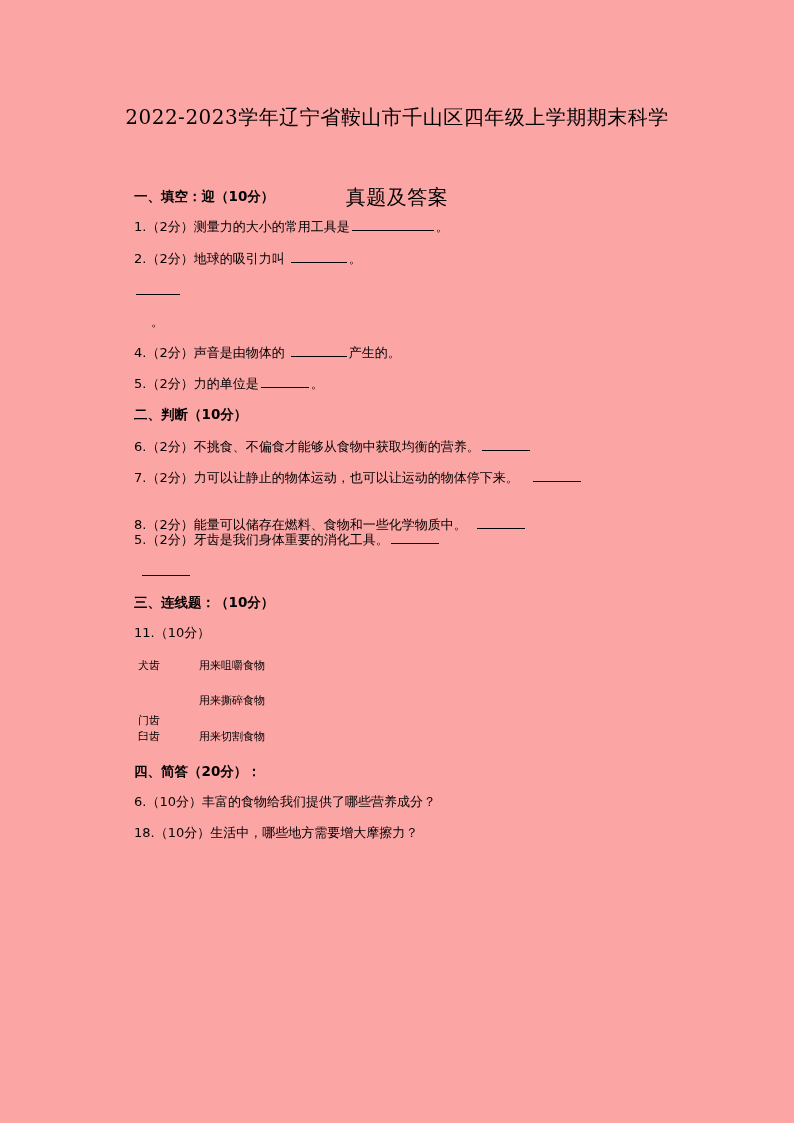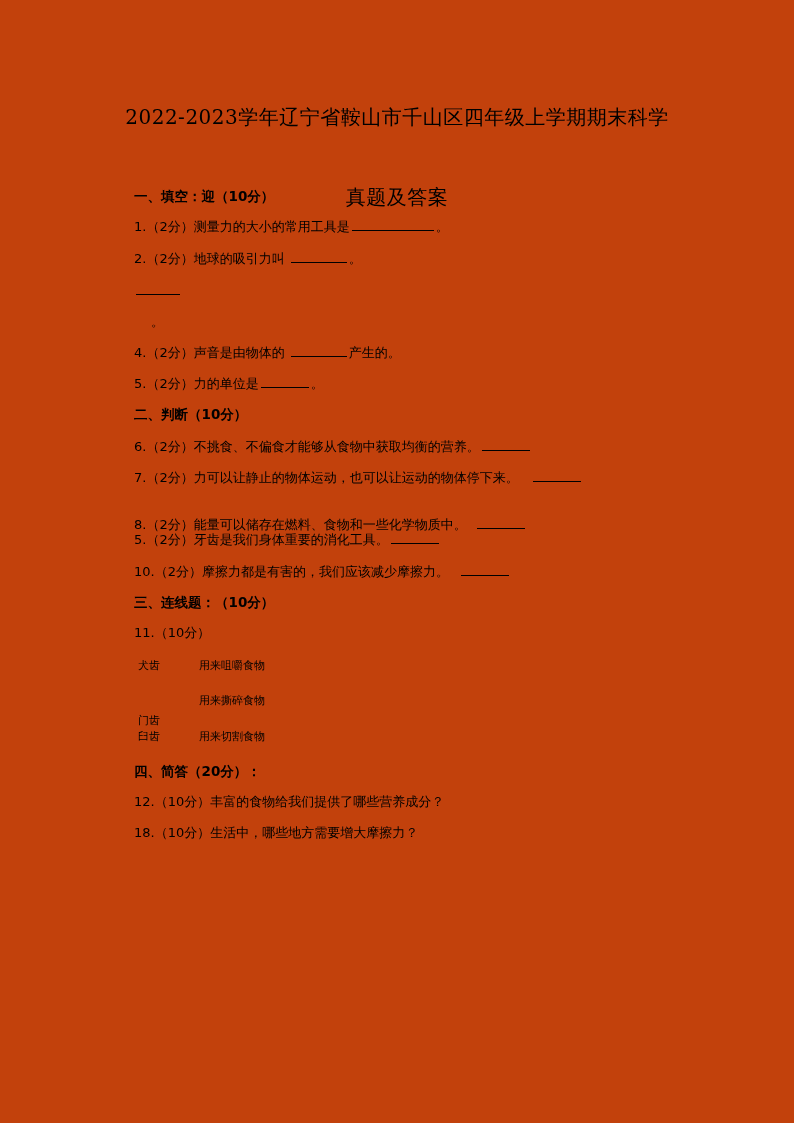--- a/index.html
+++ b/index.html
@@ -1,18 +1,18 @@
 <!DOCTYPE html>
 <html><head>
   <meta charset="utf-8">
   <style>
     html, body { margin: 0; padding: 0; background: #ffffff; }
     body { width: 794px; height: 1123px; position: relative; overflow: hidden;
       font-family: "DejaVu Sans", "Liberation Sans", sans-serif; color: #000; }
-    .page { position: absolute; left: 0; top: 0; width: 794px; height: 1123px; background: #c2410c; }
+    .page { position: absolute; left: 0; top: 0; width: 794px; height: 1123px; background: #fca5a5; }
     .title { position: absolute; left: 0; width: 794px; text-align: center;
       font-family: "DejaVu Serif", "Liberation Serif", serif; font-size: 20px; font-weight: normal; letter-spacing: 0.5px; }
     .t1 { top: 104px; }
     .t2 { top: 146px; margin-top: 38px; }
     .line { position: absolute; left: 119px; font-size: 13px; line-height: 18px; white-space: nowrap; margin-left: 15px; }
     .sec { font-weight: bold; font-size: 13.5px; }
     .blank { display: inline-block; border-bottom: 1px solid #000; height: 13px; vertical-align: baseline; margin: 0 2px; }
     .match { position: absolute; font-size: 11px; line-height: 18px; }
   </style>
 </head>
@@ -57,31 +57,31 @@
 
   <div class="line" style="top:515px">
     <span>8.（2分）能量可以储存在燃料、食物和一些化学物质中。 </span><span class="blank" style="width:48px; margin-left:6px"></span>
   </div>
 
   <div class="line" style="top:530px">
     <span>5.（2分）牙齿是我们身体重要的消化工具。</span><span class="blank" style="width:48px"></span>
   </div>
 
   <div class="line" style="top:562px">
-    <span>10.（2分）摩擦力都是有害的，我们应该减少摩擦力。 </span><span class="blank" style="width:48px; margin-left:8px"></span>
+    <span class="blank" style="width:48px; margin-left:8px"></span>
   </div>
 
   <div class="line sec" style="top:593px">三、连线题：（10分）</div>
 
   <div class="line" style="top:624px">11.（10分）</div>
 
   <div class="match" style="top:657px; left:138px">犬齿</div>
   <div class="match" style="top:657px; left:199px">用来咀嚼食物</div>
   <div class="match" style="top:712px; left:138px">门齿</div>
   <div class="match" style="top:692px; left:199px">用来撕碎食物</div>
   <div class="match" style="top:728px; left:138px">臼齿</div>
   <div class="match" style="top:728px; left:199px">用来切割食物</div>
 
   <div class="line sec" style="top:762px">四、简答（20分）：</div>
 
-  <div class="line" style="top:793px">12.（10分）丰富的食物给我们提供了哪些营养成分？</div>
+  <div class="line" style="top:793px">6.（10分）丰富的食物给我们提供了哪些营养成分？</div>
   <div class="line" style="top:824px">18.（10分）生活中，哪些地方需要增大摩擦力？</div>
 </div>
 
 </body></html>

